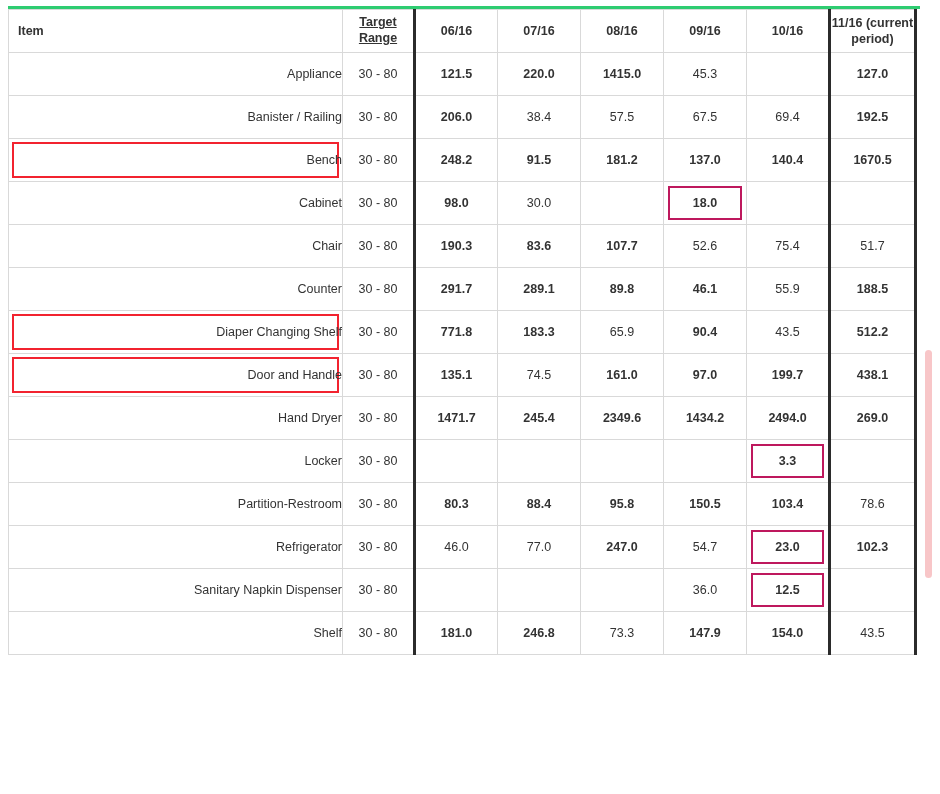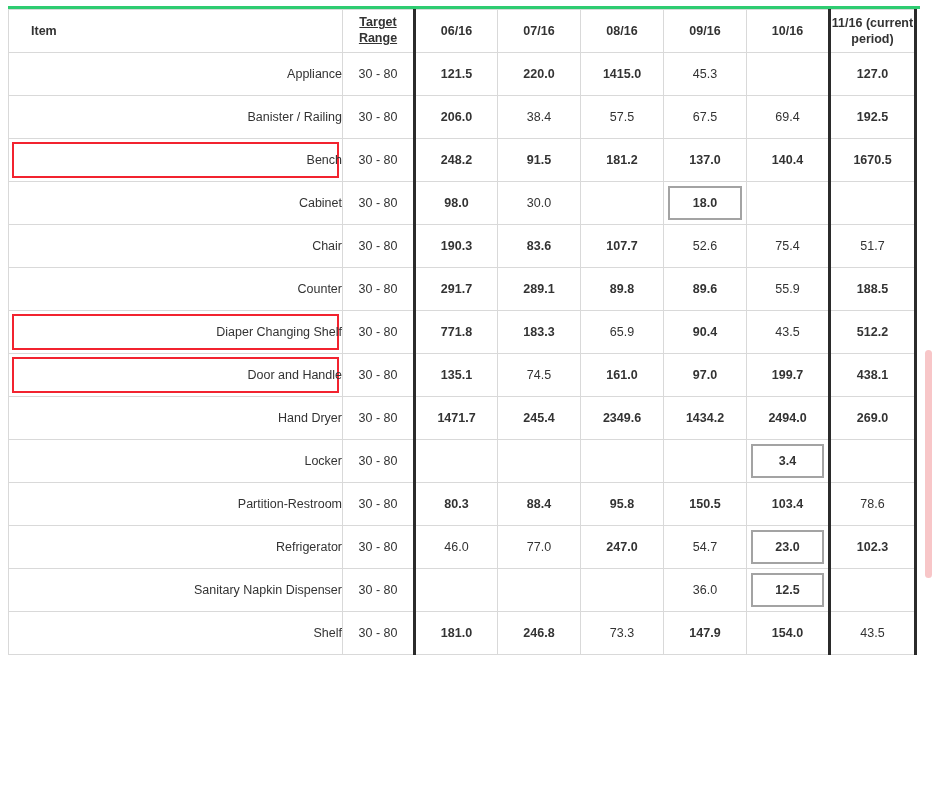--- a/index.html
+++ b/index.html
@@ -49,21 +49,21 @@
 
   thead th {
     font-weight: bold;
     font-size: 12.5px;
     color: #333333;
     height: 72px;
     text-align: center;
   }
   thead th.item-head {
     text-align: left;
-    padding-left: 22px;
+    padding-left: 9px;
   }
   thead th.target-head {
     line-height: 1.25;
     text-decoration: underline;
   }
   thead th.current-head {
     line-height: 1.3;
   }
 
   td.item-cell {
@@ -98,21 +98,21 @@
   }
   .v-green-box {
     background: #ffffff;
     color: #16a34a;
     font-weight: bold;
     position: relative;
   }
   .v-green-box .inner {
     position: absolute;
     left: 4px; right: 4px; top: 4px; bottom: 4px;
-    border: 2px solid #a3a3a3;
+    border: 2px solid #be185d;
     display: flex;
     align-items: center;
     justify-content: center;
   }
 
   
   td.item-cell.outlined {
     position: relative;
   }
   td.item-cell.outlined .ol {
@@ -227,21 +227,21 @@
           <td class="val v-amber">52.6</td>
           <td class="val v-amber">75.4</td>
           <td class="val cur-col v-amber">51.7</td>
         </tr>
         <tr>
           <td class="item-cell"><span class="txt">Counter</span></td>
           <td class="target-cell">30 - 80</td>
           <td class="val v-red sep-left">291.7</td>
           <td class="val v-red">289.1</td>
           <td class="val v-red">89.8</td>
-          <td class="val v-red">89.6</td>
+          <td class="val v-red">46.1</td>
           <td class="val v-amber">55.9</td>
           <td class="val v-red cur-col">188.5</td>
         </tr>
         <tr>
           <td class="item-cell outlined"><span class="ol"></span><span class="txt">Diaper Changing Shelf</span></td>
           <td class="target-cell">30 - 80</td>
           <td class="val v-red sep-left">771.8</td>
           <td class="val v-red">183.3</td>
           <td class="val v-amber">65.9</td>
           <td class="val v-red">90.4</td>
@@ -269,21 +269,21 @@
           <td class="val v-red cur-col">269.0</td>
         </tr>
         <tr>
           <td class="item-cell"><span class="txt">Locker</span></td>
           <td class="target-cell">30 - 80</td>
           <td class="val v-empty sep-left"></td>
           <td class="val v-empty"></td>
           <td class="val v-empty"></td>
           <td class="val v-empty"></td>
           <td class="val v-green-box">
-            <span class="inner">3.4</span>
+            <span class="inner">3.3</span>
           </td>
           <td class="val v-empty cur-col"></td>
         </tr>
         <tr>
           <td class="item-cell"><span class="txt">Partition-Restroom</span></td>
           <td class="target-cell">30 - 80</td>
           <td class="val v-red sep-left">80.3</td>
           <td class="val v-red">88.4</td>
           <td class="val v-red">95.8</td>
           <td class="val v-red">150.5</td>

